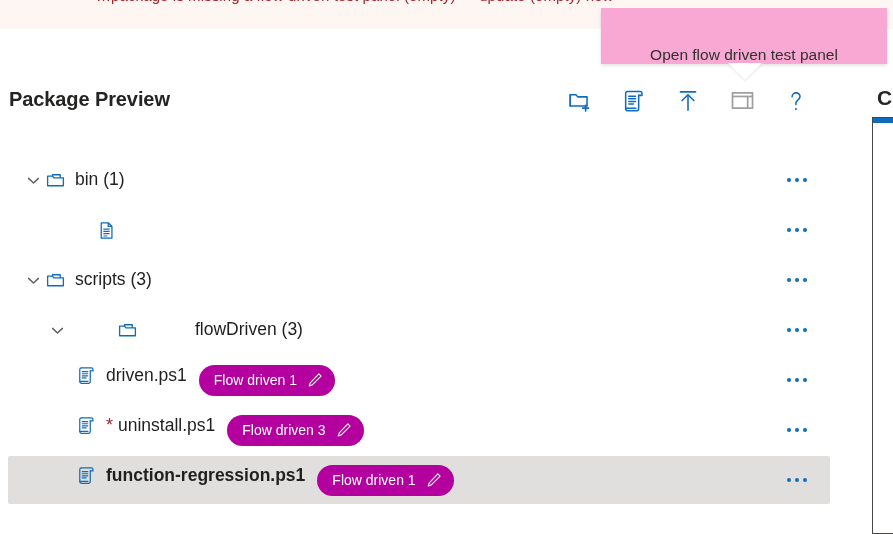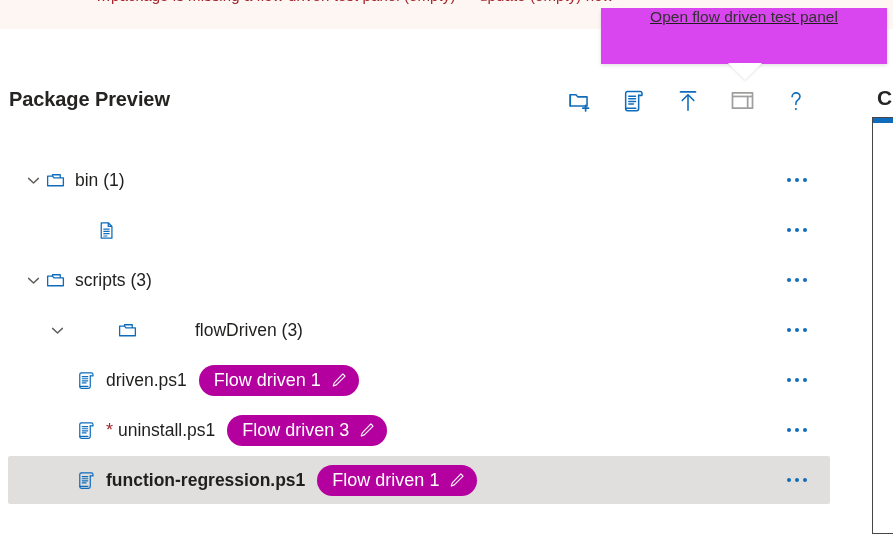--- a/index.html
+++ b/index.html
@@ -36,27 +36,26 @@
     letter-spacing: .1px;
   }
 
   
   .tooltip {
     position: absolute;
     left: 601px;
     top: 8px;
     width: 286px;
     height: 56px;
-    background: #d946ef;
+    background: #f9a8d4;
     box-shadow: 0 1.6px 3.6px rgba(0,0,0,.13), 0 .3px .9px rgba(0,0,0,.10);
     display: flex;
-    align-items: flex-start;
+    align-items: flex-end;
     justify-content: center;
     z-index: 30;
-    text-decoration: underline;
   }
   .tooltip-text {
     font-size: 15.5px;
     color: #323130;
     white-space: nowrap;
   }
   .tooltip-arrow {
     position: absolute;
     left: 728px;
     top: 63px;
@@ -155,21 +154,21 @@
     left: 8px;
     top: 1px;
     width: 822px;
     height: 48px;
     background: #e1dfdd;
     border-radius: 2px;
   }
   .row-inner {
     position: relative;
     display: flex;
-    align-items: center;
+    align-items: flex-start;
     z-index: 2;
   }
   .chevron {
     width: 22px;
     height: 22px;
     display: flex;
     align-items: center;
     justify-content: center;
     cursor: pointer;
     flex: 0 0 auto;
@@ -210,21 +209,21 @@
     height: 31px;
     background: #b4009e;
     border-radius: 16px;
     display: inline-flex;
     align-items: center;
     padding: 0 11px 0 15px;
     cursor: pointer;
   }
   .badge-text {
     color: #ffffff;
-    font-size: 18px;
+    font-size: 14px;
     white-space: nowrap;
   }
   .badge-pencil {
     margin-left: 9px;
     display: flex;
     align-items: center;
   }
 
   
   .overflow {

